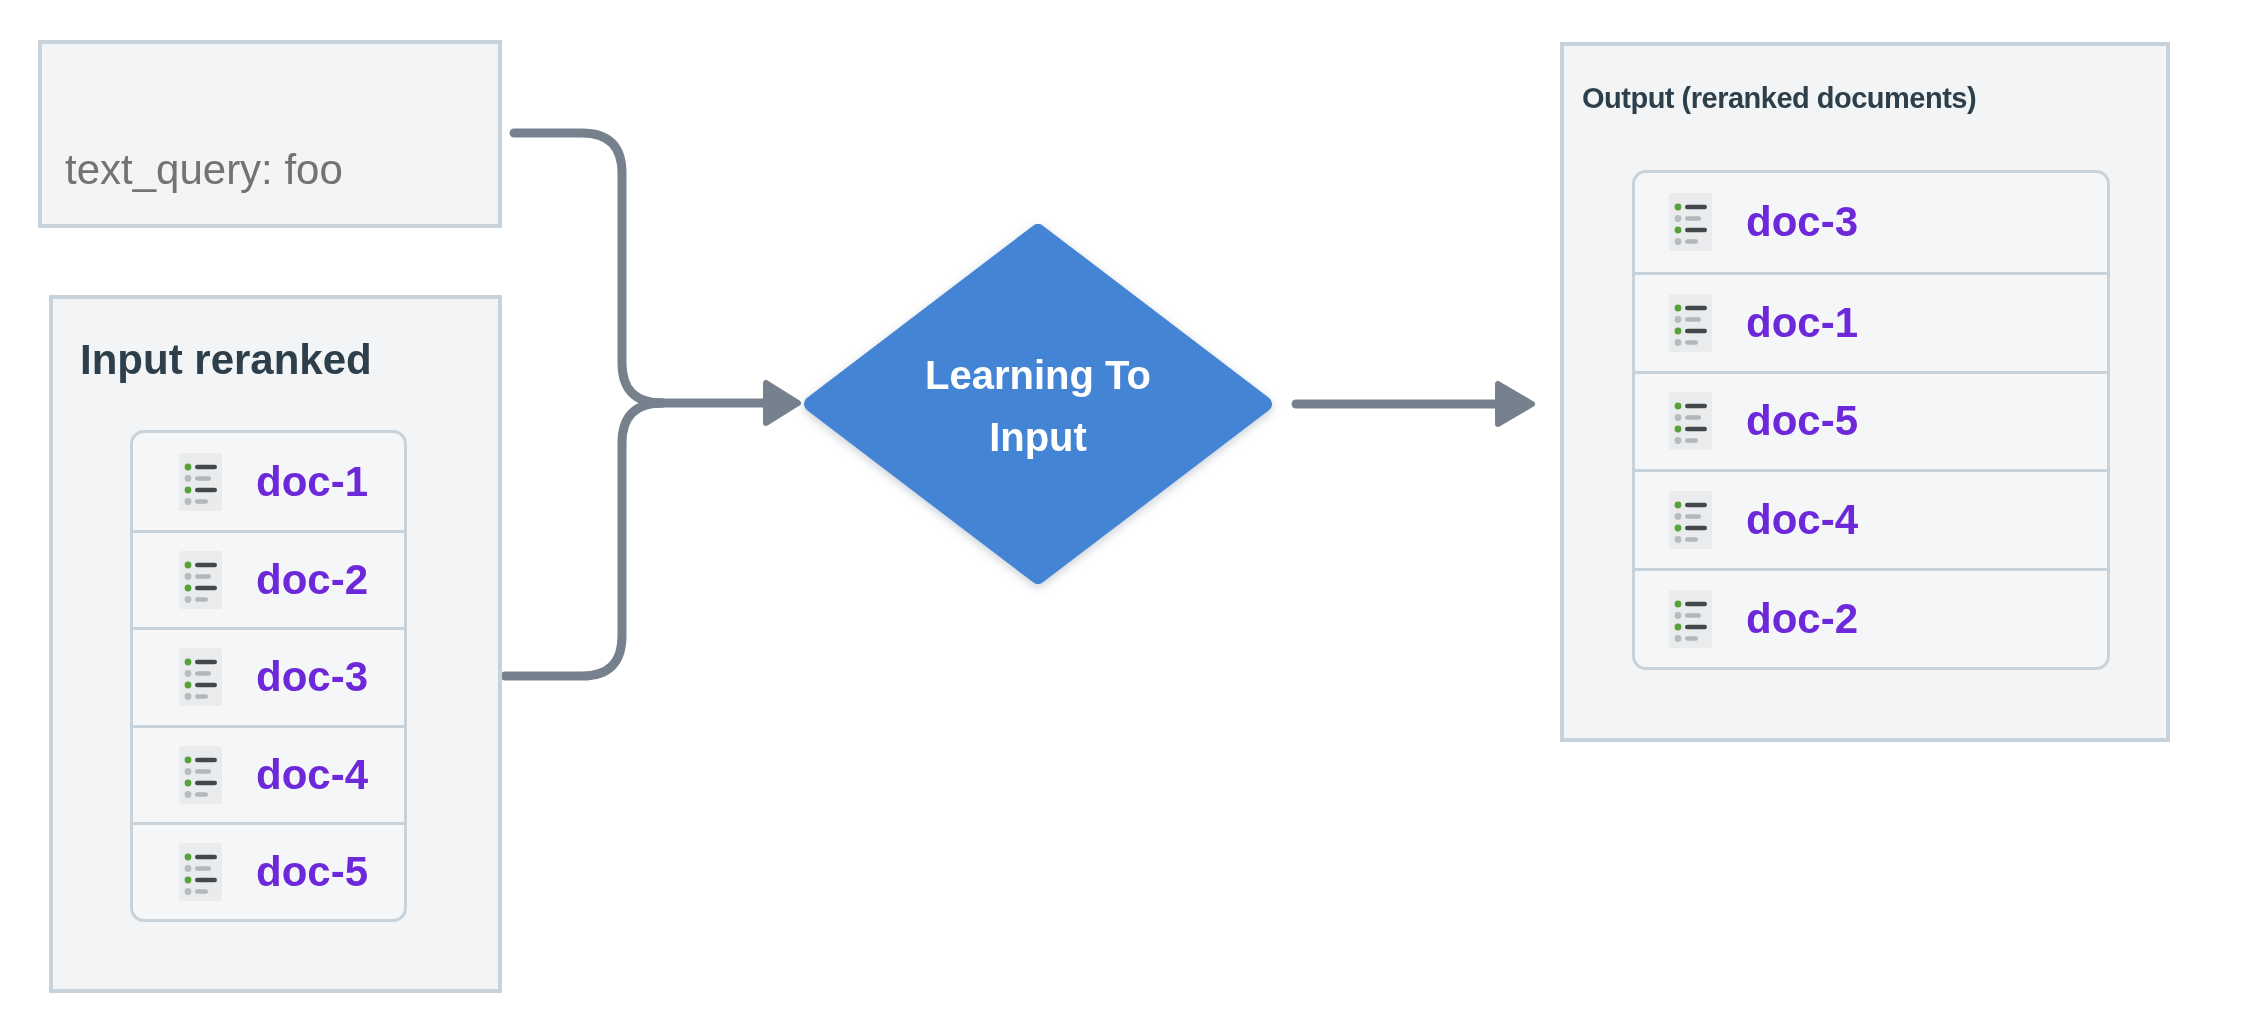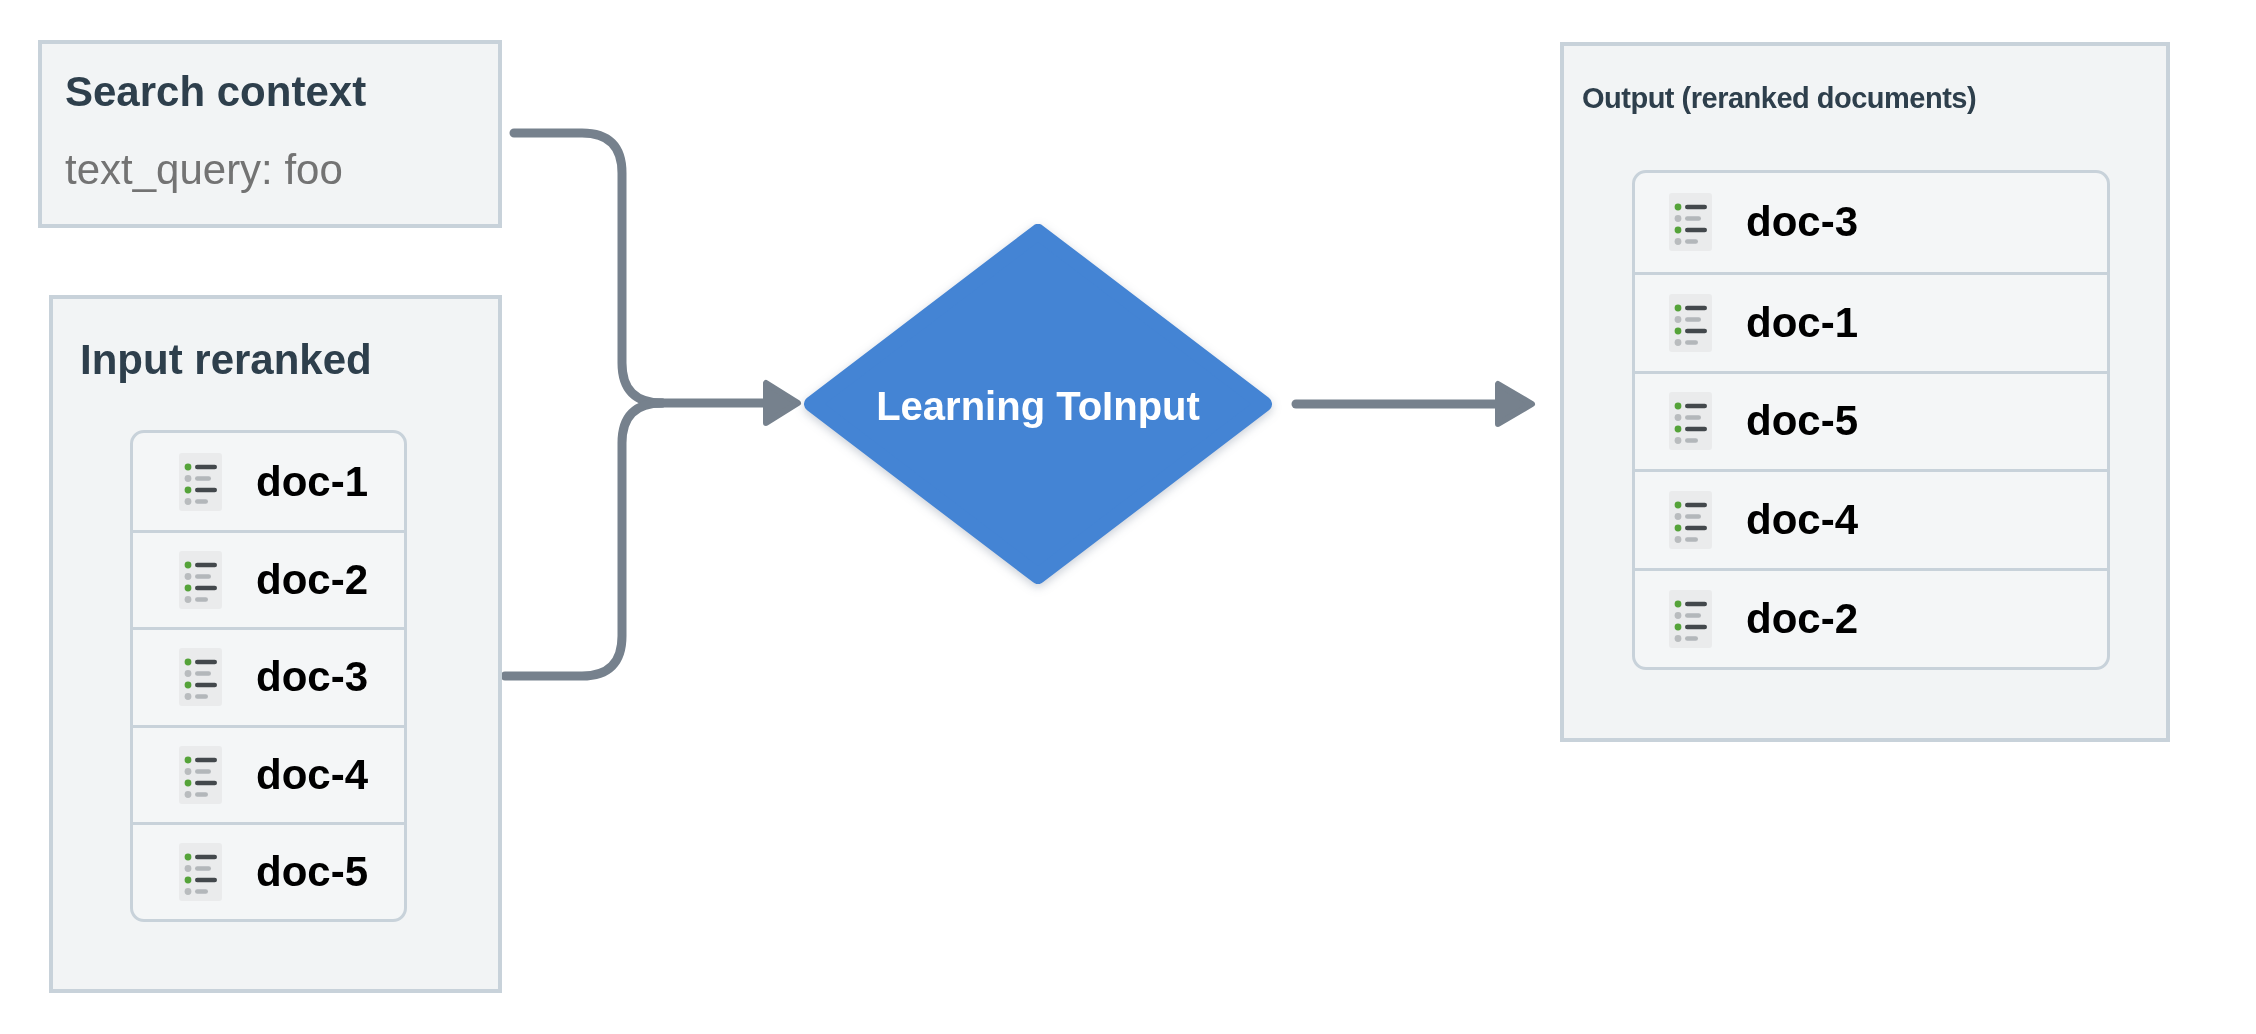--- a/index.html
+++ b/index.html
@@ -45,41 +45,41 @@
     display: flex;
     align-items: center;
     box-sizing: border-box;
   }
   .doc-row + .doc-row { border-top: 3px solid #c8d2da; }
   .doc-icon { flex: 0 0 auto; }
   .doc-label {
     font-weight: bold;
     font-size: 42px;
     white-space: nowrap;
-    color: #000000;
+    color: #6d28d9;
   }
   #input-list .doc-row { padding-left: 46px; }
   #input-list .doc-label { margin-left: 34px; }
   #output-list .doc-row { padding-left: 34px; }
   #output-list .doc-label { margin-left: 34px; }
   #arrow-layer {
     position: absolute;
     left: 0; top: 0;
     width: 2256px; height: 1034px;
     pointer-events: none;
   }
   #diamond-shape { filter: drop-shadow(0 3px 5px rgba(40,60,90,0.25)); }
   #diamond-label {
     position: absolute;
     left: 838px;
     top: 344px;
     width: 400px;
     height: 124px;
     display: flex;
-    flex-direction: row;
+    flex-direction: column;
     align-items: center;
     justify-content: center;
     text-align: center;
     color: #ffffff;
     font-weight: bold;
     font-size: 40px;
     line-height: 62px;
     white-space: nowrap;
   }
 </style>
@@ -110,21 +110,20 @@
       <path d="M 505 676 H 582 Q 622 676 622 636 V 443 Q 622 403 662 403"></path>
       <path d="M 655 403 H 766"></path>
       <path d="M 1296 404 H 1498"></path>
     </g>
     <polygon points="766,383 766,423 798,403" fill="#76818d" stroke="#76818d" stroke-width="6" stroke-linejoin="round"></polygon>
     <polygon points="1498,384 1498,424 1532,404" fill="#76818d" stroke="#76818d" stroke-width="6" stroke-linejoin="round"></polygon>
     <polygon id="diamond-shape" points="812,404 1038,232 1264,404 1038,576" fill="#4484d4" stroke="#4484d4" stroke-width="16" stroke-linejoin="round"></polygon>
   </svg>
 
   <div class="node-box" style="left:38px; top:40px; width:464px; height:188px;"></div>
-  <div class="node-title" style="left:65px; top:68px;">Search context</div>
   <div class="query-line" style="left:65px; top:146px;">text_query: foo</div>
 
   <div class="node-box" style="left:49px; top:295px; width:453px; height:698px;"></div>
   <div class="node-title" style="left:80px; top:336px;">Input reranked</div>
   <div class="doc-list" id="input-list" style="left:130px; top:430px; width:277px; height:492px;">
     <div class="doc-row">
       <svg class="doc-icon" width="43" height="58" viewBox="0 0 43 58">
           <use href="#doc-icon-g"></use>
         </svg>
       <span class="doc-label">doc-1</span>

